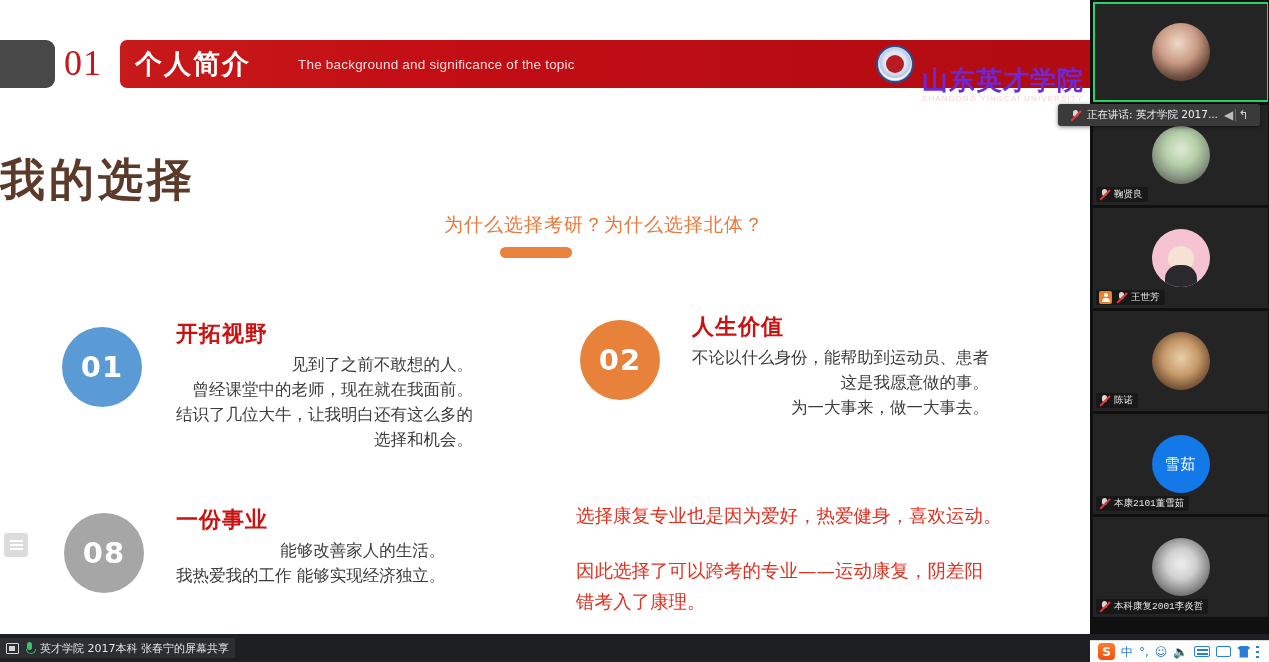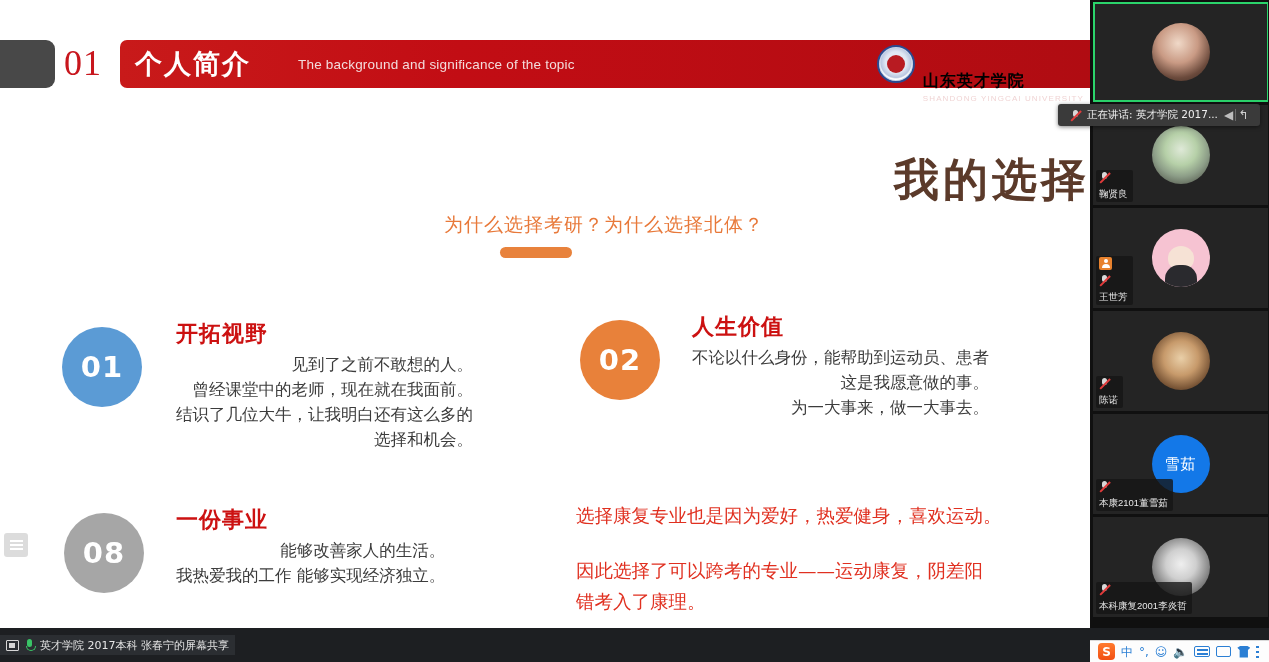--- a/index.html
+++ b/index.html
@@ -67,32 +67,32 @@
   }
   .logo-seal::after {
     content: ""; position: absolute; left: 50%; top: 50%;
     width: 18px; height: 18px; margin: -9px 0 0 -9px;
     border-radius: 50%;
     background: #b81b22;
   }
   .logo-text { display: flex; flex-direction: column; justify-content: center; }
   .logo-cn {
     font-family: "DejaVu Serif", serif;
-    font-size: 16px; font-weight: 700; color: #000000;
+    font-size: 26px; font-weight: 700; color: #6d28d9;
     letter-spacing: 1px; line-height: 25px; margin-top: 44px;
   }
   .logo-en {
     font-size: 8px; color: #f0d4d4; letter-spacing: 1.1px;
     line-height: 11px;
   }
 
   
   .title-main {
     position: absolute; left: 0; top: 150px; width: 1090px;
-    text-align: right;
+    text-align: left;
     font-family: "DejaVu Sans", sans-serif;
     font-size: 45px; font-weight: 700; color: #5b3a2a;
     letter-spacing: 4px;
   }
   .title-sub {
     position: absolute; left: 0; top: 212px; width: 1208px;
     text-align: center;
     font-family: "DejaVu Sans", sans-serif;
     font-size: 19px; font-weight: 400; color: #e8793a;
     letter-spacing: 1px;
@@ -187,26 +187,26 @@
   .av-5 {
     background: #1378e8;
     display: flex; align-items: center; justify-content: center;
     font-family: "DejaVu Sans", sans-serif;
     font-size: 15px; color: #fff; letter-spacing: 1px;
   }
   .av-6 { background: radial-gradient(circle at 50% 45%, #efefef 0%, #cfcfcf 35%, #8e8e8e 62%, #2c2c2c 100%); }
 
   .vlabel {
     position: absolute; left: 3px; bottom: 3px;
-    display: flex; align-items: flex-start; gap: 4px;
+    display: flex; align-items: center; gap: 4px;
     background: rgba(20,20,20,0.78);
     padding: 1px 5px 1px 3px;
     border-radius: 2px;
-    font-family: Liberation Sans, sans-serif;
-    font-size: 9.5px; color: #e6e6e6; white-space: nowrap; flex-direction: column;
+    font-family: Liberation Mono, monospace;
+    font-size: 9.5px; color: #e6e6e6; white-space: nowrap;
   }
   .host-badge {
     width: 13px; height: 13px; border-radius: 2px;
     background: #e8822e; position: relative; flex: 0 0 auto;
   }
   .host-badge::before {
     content:""; position:absolute; left:50%; top:2px;
     width:4px; height:4px; margin-left:-2px;
     border-radius:50%; background:#fff;
   }
@@ -243,21 +243,21 @@
     font-family: "DejaVu Sans", sans-serif;
     font-size: 10.5px; color: #f0f0f0; white-space: nowrap;
   }
   .tip-arrows { display:flex; align-items:center; gap:2px; color:#d0d0d0; font-size:12px; }
   .tip-arrows .caret-l { color:#bdbdbd; }
   .tip-arrows .bar { width:1px; height:12px; background:#6a6a6a; }
 
   
   .taskbar {
     position: absolute; left: 0; bottom: 0;
-    width: 1269px; height: 34px;
+    width: 1269px; height: 28px;
     background: #1d1f22;
     display: flex; align-items: center;
   }
   .task-item {
     display: flex; align-items: center; gap: 5px;
     padding: 0 6px; height: 20px;
     background: #2b2e32;
     font-family: "DejaVu Sans", sans-serif;
     font-size: 11px; color: #e6e6e6; white-space: nowrap;
   }

